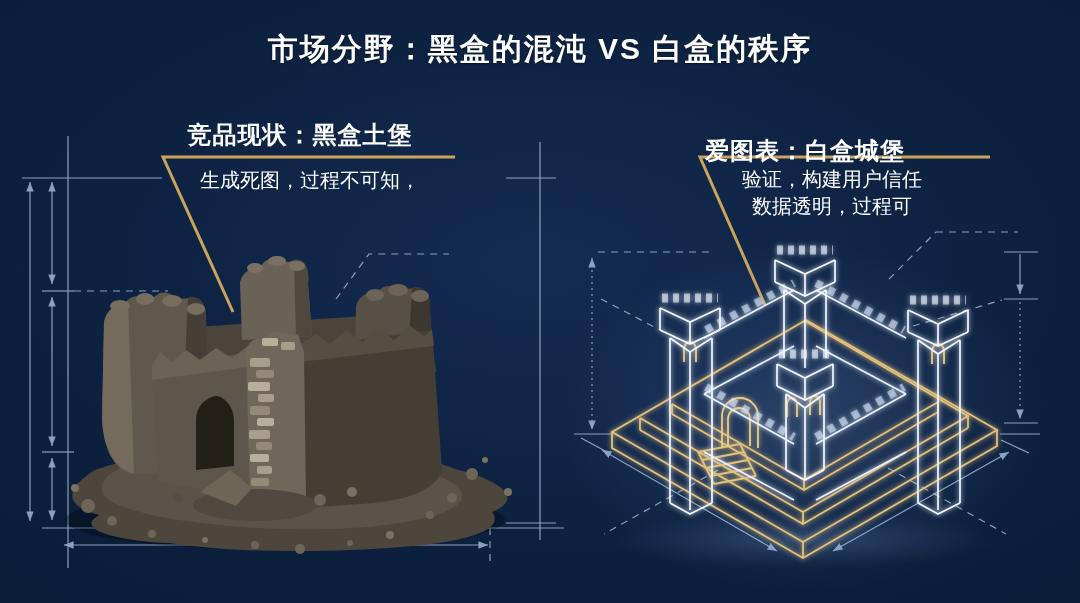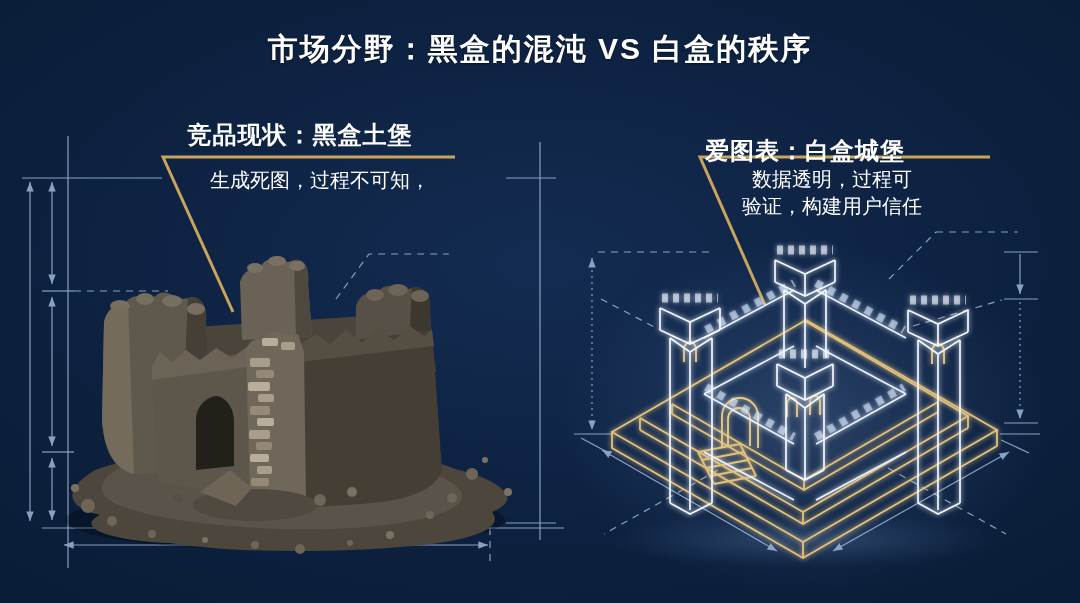--- a/index.html
+++ b/index.html
@@ -10,21 +10,21 @@
   }
   .art{position:absolute;left:0;top:0;width:1080px;height:603px;}
   .title{
     position:absolute;top:29px;left:0;width:100%;text-align:center;
     font-size:30px;font-weight:bold;letter-spacing:2px;text-shadow:0 1px 2px rgba(0,0,0,.5);
   }
   .panel-label{position:absolute;width:320px;text-align:center;font-size:24px;font-weight:bold;letter-spacing:1px;}
   .panel-label.pl-left{left:140px;top:119px;}
   .panel-label.pl-right{left:645px;top:135px;}
   .callout{position:absolute;font-size:20px;line-height:27px;text-align:center;font-weight:500;}
-  .callout.co-left{left:160px;top:167px;width:320px;text-align:center;}
+  .callout.co-left{left:150px;top:167px;width:320px;text-align:center;}
   .callout.co-right{left:682px;top:166px;width:300px;}
 </style>
 </head>
 <body>
 
 <div class="slide">
 
   <svg class="art" viewBox="0 0 1080 603">
     <defs>
       <marker id="ah" markerWidth="10" markerHeight="8" refX="8" refY="3.5" orient="auto-start-reverse">
@@ -274,17 +274,17 @@
 
   <div class="title">市场分野：黑盒的混沌 VS 白盒的秩序</div>
 
   <div class="panel-label pl-left">竞品现状：黑盒土堡</div>
   <div class="callout co-left">
     <div>生成死图，过程不可知，</div>
   </div>
 
   <div class="panel-label pl-right">爱图表：白盒城堡</div>
   <div class="callout co-right">
+    <div>验证，构建用户信任</div>
     <div>数据透明，过程可</div>
-    <div>验证，构建用户信任</div>
   </div>
 
 </div>
 
 </body></html>

